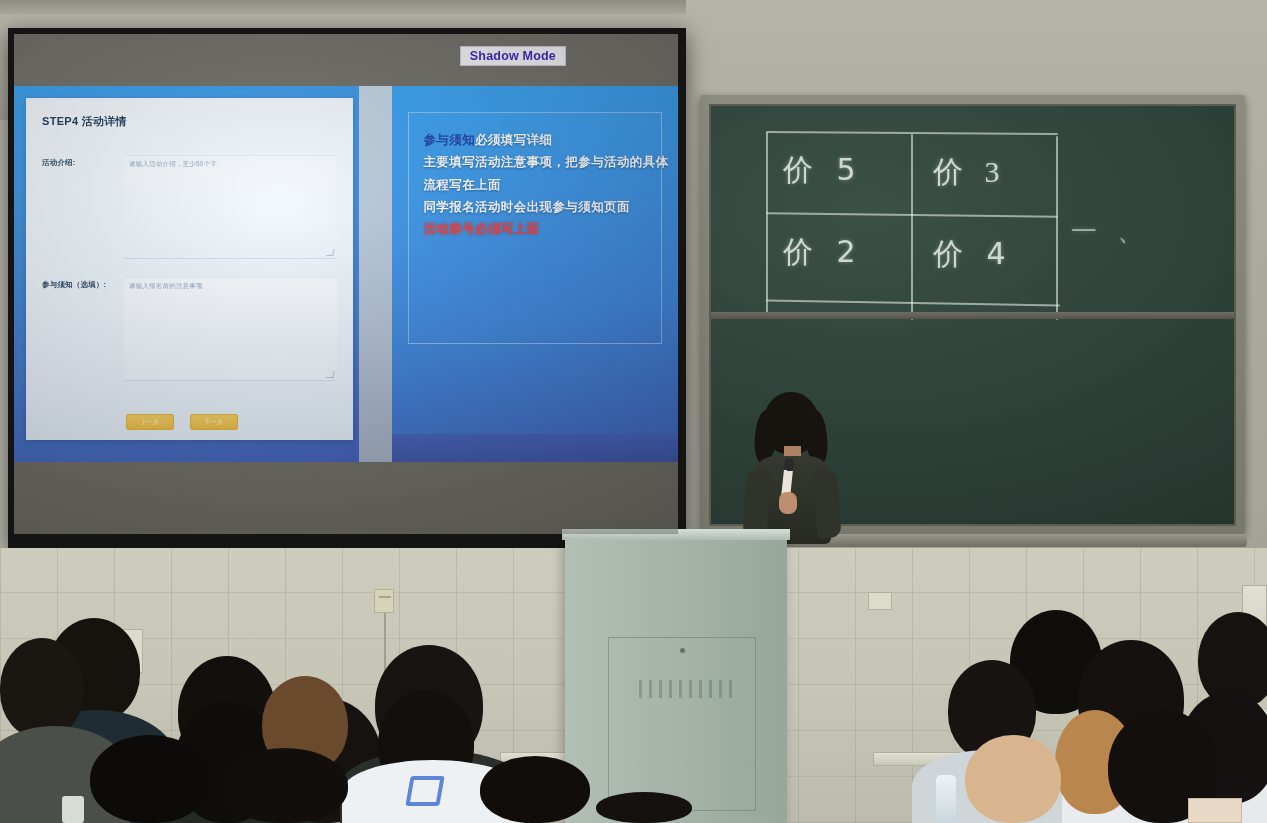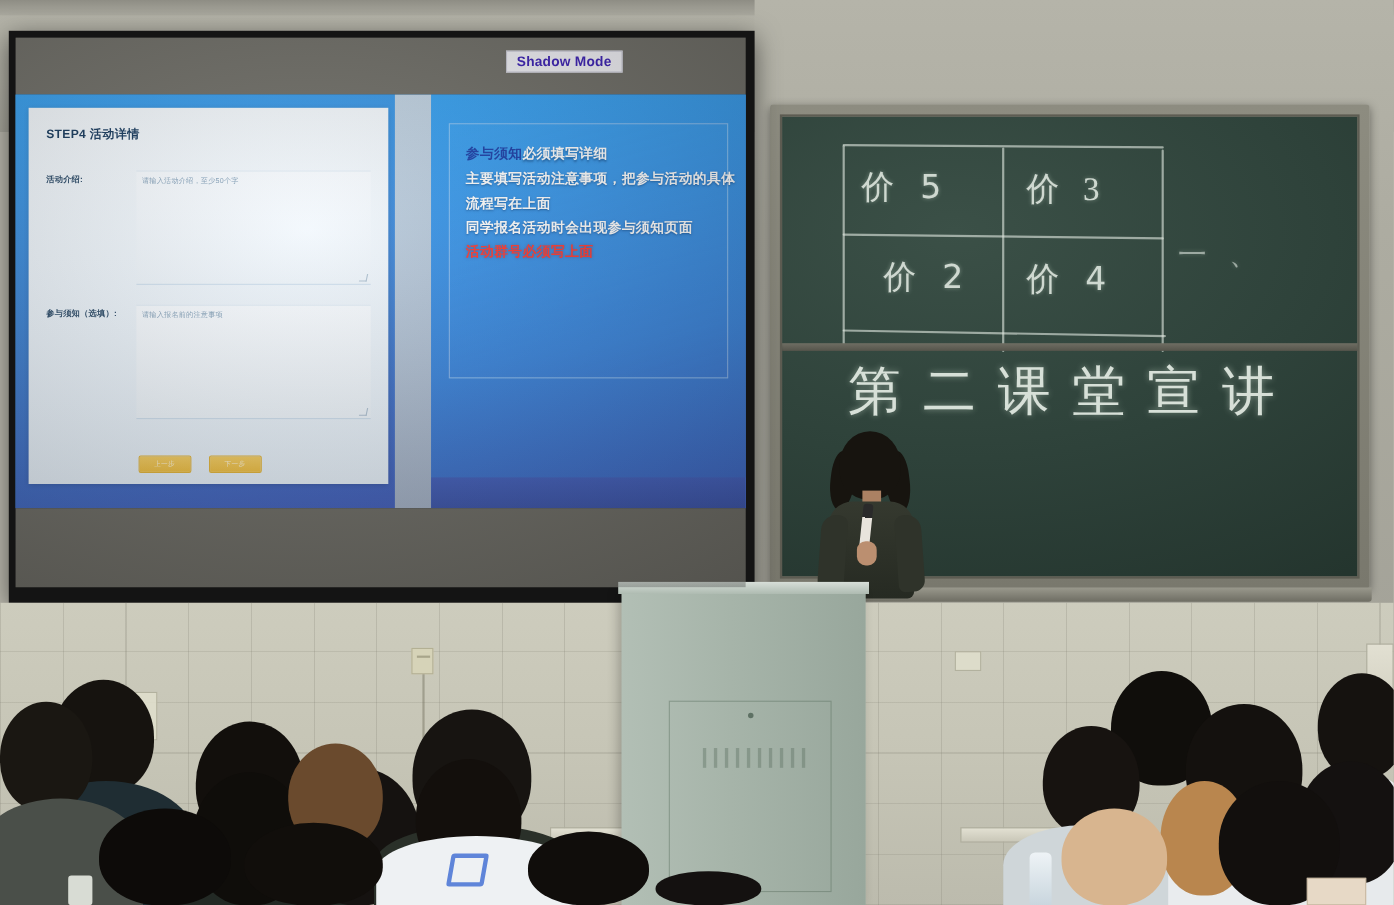--- a/index.html
+++ b/index.html
@@ -366,28 +366,27 @@
 
       <div class="chalk-line" style="left:55px;top:26px;width:2px;height:185px;"></div>
       <div class="chalk-line" style="left:200px;top:28px;width:2px;height:186px;"></div>
       <div class="chalk-line" style="left:345px;top:30px;width:2px;height:184px;"></div>
       <div class="chalk-line" style="left:55px;top:26px;width:292px;height:2px;transform:rotate(.4deg);"></div>
       <div class="chalk-line" style="left:55px;top:108px;width:292px;height:2px;transform:rotate(.7deg);"></div>
       <div class="chalk-line" style="left:55px;top:196px;width:294px;height:2px;transform:rotate(1deg);"></div>
 
       <div class="chalk grid-cell" style="left:72px;top:44px;">价 5</div>
       <div class="chalk grid-cell" style="left:222px;top:46px;font-family:Liberation Serif, serif;">价 3</div>
-      <div class="chalk grid-cell" style="left:72px;top:126px;margin-left:20px;">价 2</div>
+      <div class="chalk grid-cell" style="left:72px;top:126px;">价 2</div>
       <div class="chalk grid-cell" style="left:222px;top:128px;">价 4</div>
 
       <div class="chalk bb-dash">一 、</div>
 
       <div class="bb-divider"></div>
 
-      <div class="chalk bb-title">第二课堂宣讲</div>
     </div>
     <div class="bb-tray"></div>
   </div>
 
   <div class="screen-outer"></div>
   <div class="screen">
 
     <div class="topbar">
       <div class="shadow-badge">Shadow Mode</div>
     </div>

